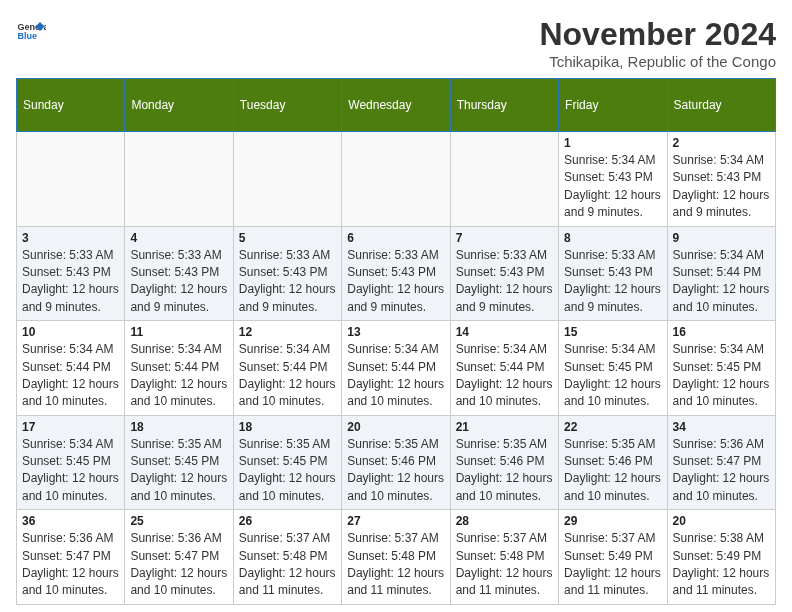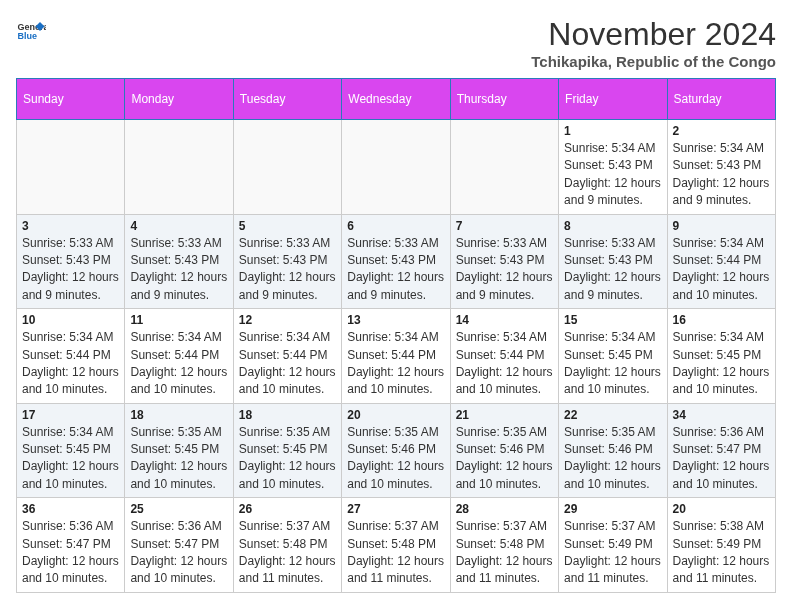--- a/index.html
+++ b/index.html
@@ -23,38 +23,37 @@
     }
     .logo-icon {
       width: 30px;
       height: 30px;
     }
     .title-section {
       text-align: right;
     }
     .month-year {
       font-size: 32px;
-      font-weight: normal;
+      font-weight: bold;
       color: #333;
     }
     .location {
       font-size: 15px;
       color: #555;
-      font-weight: bold;
     }
     .calendar {
       width: 100%;
       border-collapse: collapse;
       font-size: 10.5px;
     }
     .calendar th {
-      background-color: #d946ef;
+      background-color: #4d7c0f;
       color: #fff;
       text-align: left;
-      padding: 13px 6px;
+      padding: 19px 6px;
       font-size: 12px;
       font-weight: normal;
       border: 1px solid #2a7aba;
     }
     .calendar td {
       border: 1px solid #ccc;
       vertical-align: top;
       padding: 4px 5px;
       width: calc(100% / 7);
       min-height: 80px;

